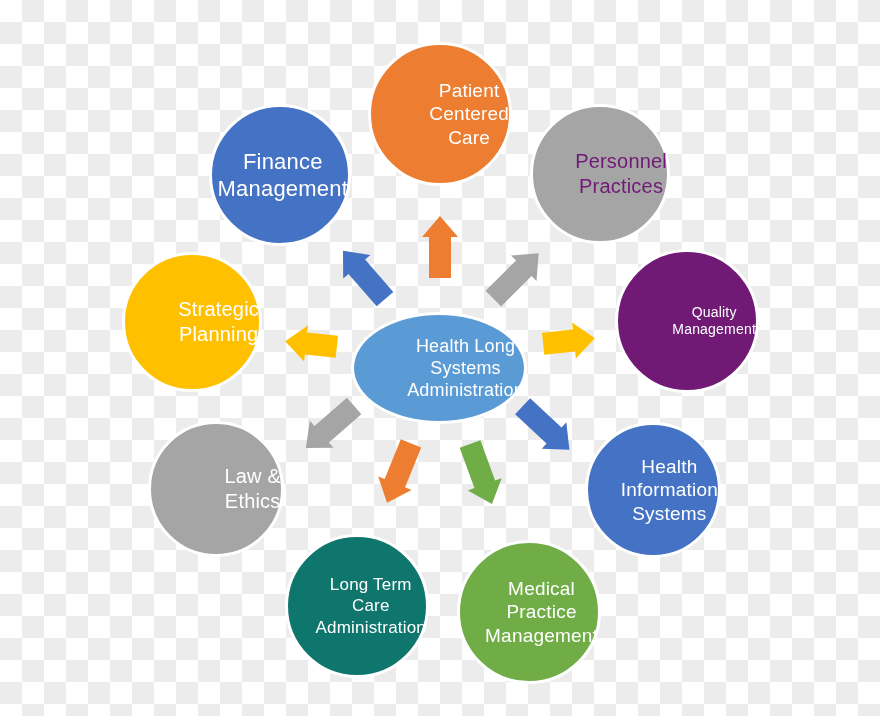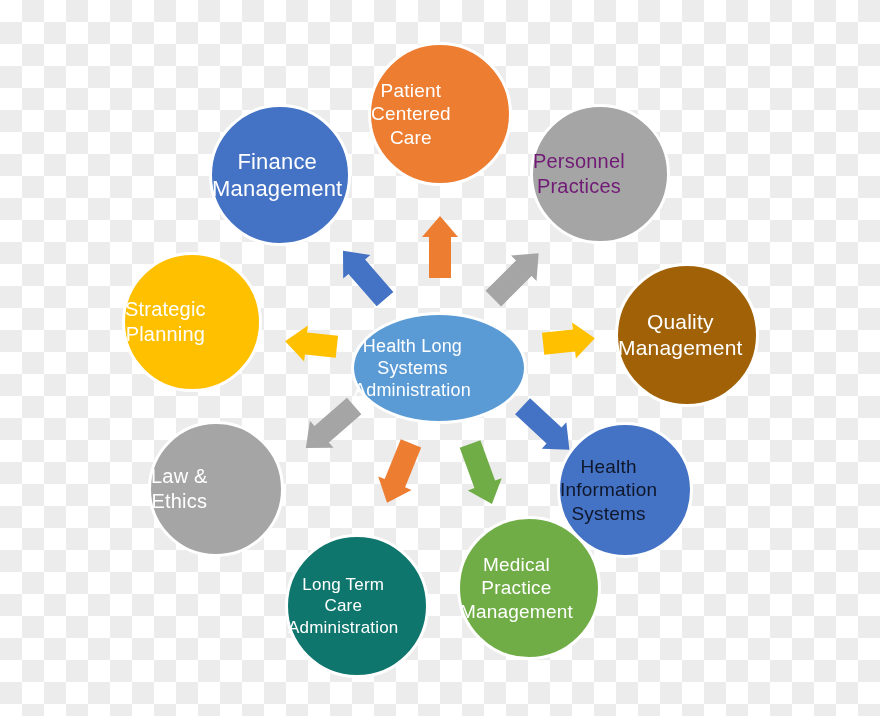--- a/index.html
+++ b/index.html
@@ -29,21 +29,21 @@
   #arrows-layer {
     position: absolute;
     left: 0; top: 0;
     width: 880px; height: 716px;
     pointer-events: none;
   }
   .node {
     position: absolute;
     display: flex;
     align-items: center;
-    justify-content: flex-start;
+    justify-content: flex-end;
     text-align: center;
     border-radius: 50%;
     border: 3px solid #ffffff;
     box-sizing: border-box;
     color: #ffffff;
   }
   .node .label {
     white-space: pre-line;
     line-height: 1.24;
     letter-spacing: 0.2px;
@@ -69,30 +69,30 @@
 
   <div class="node" style="left: 368px; top: 42px; width: 144px; height: 144px; background: rgb(237, 125, 49); border-color: rgb(255, 255, 255); color: rgb(255, 255, 255); font-size: 19px;">
     <span class="label">Patient
 Centered
 Care</span>
   </div>
   <div class="node" style="left: 530px; top: 104px; width: 140px; height: 140px; background: rgb(165, 165, 165); border-color: rgb(255, 255, 255); color: #701a75; font-size: 20px;">
     <span class="label">Personnel
 Practices</span>
   </div>
-  <div class="node" style="left: 615px; top: 263px; width: 144px; height: 144px; background: #a16207; border-color: rgb(255, 255, 255); color: rgb(255, 255, 255); font-size: 21px;">
+  <div class="node" style="left: 615px; top: 249px; width: 144px; height: 144px; background: #701a75; border-color: rgb(255, 255, 255); color: rgb(255, 255, 255); font-size: 14px;">
     <span class="label">Quality
 Management</span>
   </div>
-  <div class="node" style="left: 557px; top: 422px; width: 136px; height: 136px; background: rgb(68, 114, 196); border-color: rgb(255, 255, 255); color: #0f172a; font-size: 19px;">
+  <div class="node" style="left: 585px; top: 422px; width: 136px; height: 136px; background: rgb(68, 114, 196); border-color: rgb(255, 255, 255); color: #ffffff; font-size: 19px;">
     <span class="label">Health
 Information
 Systems</span>
   </div>
-  <div class="node" style="left: 457px; top: 516px; width: 144px; height: 144px; background: rgb(112, 173, 71); border-color: rgb(255, 255, 255); color: rgb(255, 255, 255); font-size: 19px;">
+  <div class="node" style="left: 457px; top: 540px; width: 144px; height: 144px; background: rgb(112, 173, 71); border-color: rgb(255, 255, 255); color: rgb(255, 255, 255); font-size: 19px;">
     <span class="label">Medical
 Practice
 Management</span>
   </div>
   <div class="node" style="left: 285px; top: 534px; width: 144px; height: 144px; background: #0f766e; border-color: rgb(255, 255, 255); color: rgb(255, 255, 255); font-size: 17px;">
     <span class="label">Long Term
 Care
 Administration</span>
   </div>
   <div class="node" style="left: 148px; top: 421px; width: 136px; height: 136px; background: rgb(165, 165, 165); border-color: rgb(255, 255, 255); color: rgb(255, 255, 255); font-size: 20px;">

